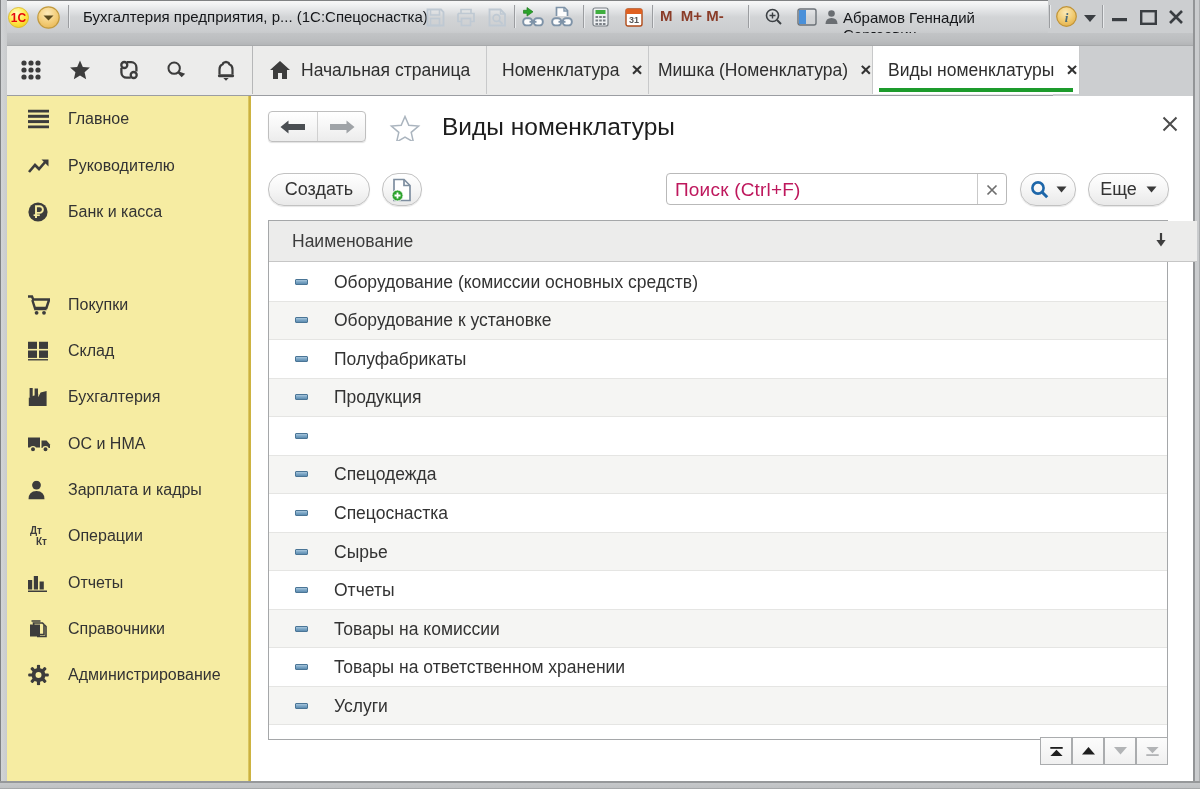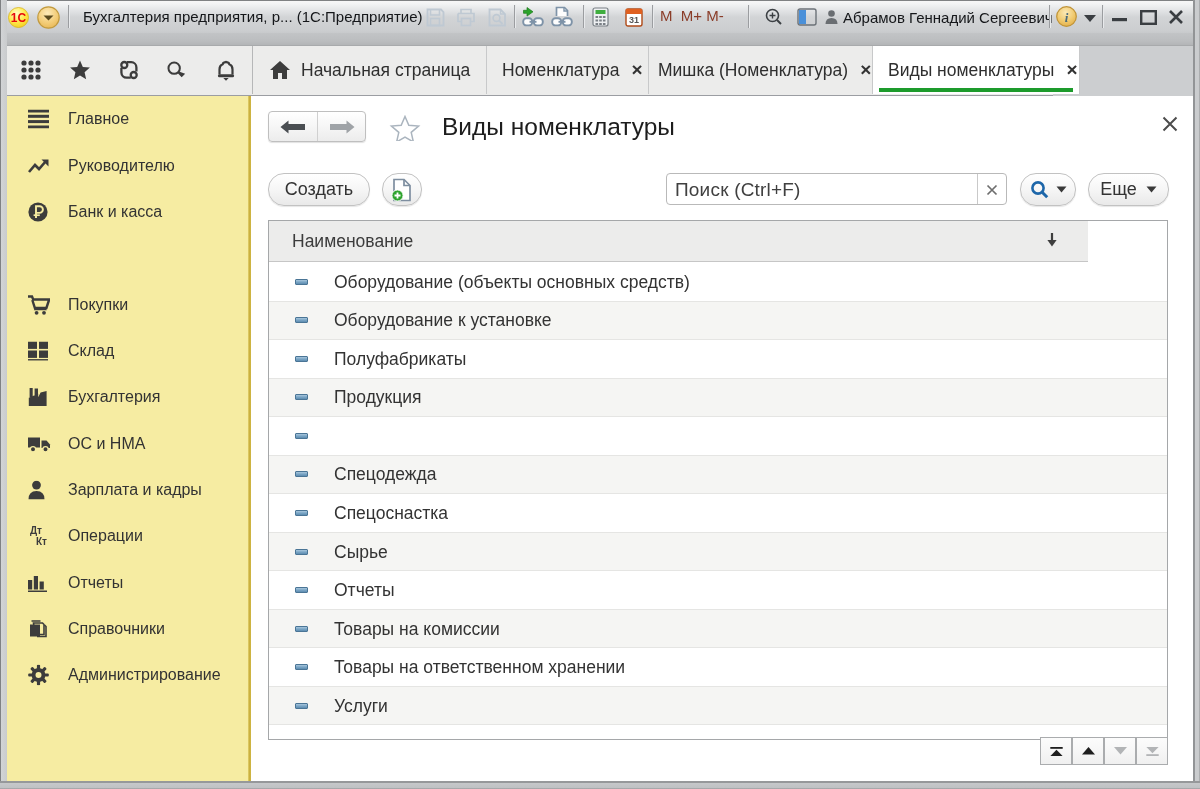--- a/index.html
+++ b/index.html
@@ -6,21 +6,21 @@
   html,body { width:1200px; height:789px; overflow:hidden; }
   body { font-family:"Liberation Sans", sans-serif; position:relative; background:#ccced0; }
   .abs { position:absolute; }
 
   
   #frame-left  { left:0; top:0; width:7px; height:789px; background:linear-gradient(90deg,#7f8183 0,#7f8183 1px,#d2d4d6 1px,#c9cbcd 7px); }
   #frame-right { left:1193px; top:0; width:7px; height:789px; background:linear-gradient(90deg,#929496 0,#929496 2px,#cbcdcf 2px,#c9cbcd 6px,#8e9092 7px); }
   #frame-bottom{ left:0; top:781px; width:1200px; height:8px; background:linear-gradient(180deg,#96989a 0,#96989a 2px,#c6c8ca 2px,#bfc1c3 7px,#8e9092 8px); }
 
   
-  #titlebar { left:0; top:0; width:1200px; height:33px;
+  #titlebar { left:0; top:0; width:1048px; height:33px;
     background:linear-gradient(180deg,#7f8183 0,#7f8183 1px,#f7f7f7 1px,#f2f3f4 4px,#dcdee0 13px,#d2d4d6 17px,#cccED0 30px,#c8cacc 33px); }
   #titleband { left:0; top:33px; width:1200px; height:13px;
     background:linear-gradient(180deg,#c2c4c6 0,#bbbdbf 8px,#b4b6b8 11.5px,#a2a4a6 13px); }
   .tsep { position:absolute; top:5px; width:1px; height:23px; background:#9b9da0; box-shadow:1px 0 0 #e8eaec; }
   #title-text { left:83px; top:8px; font-size:15px; color:#15171a; letter-spacing:0px; }
 
   
   #tabbar { left:7px; top:46px; width:1046px; height:49.5px; background:#ececeb; border-bottom:1.5px solid #9b9da2; }
   .ticon { position:absolute; top:13px; width:22px; height:22px; }
   #tabsep0 { position:absolute; left:245px; top:0; width:1px; height:48px; background:#b6b7b8; }
@@ -47,26 +47,26 @@
   #navgrp .half { position:absolute; top:0; width:48px; height:29px; display:flex; align-items:center; justify-content:center; }
   #navgrp .divider { position:absolute; left:48px; top:0; width:1px; height:29px; background:#d0d0d0; }
   #pagetitle { position:absolute; left:191px; top:17px; font-size:24.5px; color:#1d1d1d; }
   #pgclose { position:absolute; left:911px; top:20px; width:16px; height:16px; }
 
   
   .btn { position:absolute; top:77px; height:33px; border:1px solid #c2c2c2; border-radius:16px;
     background:linear-gradient(180deg,#ffffff 0,#f7f7f7 45%,#e9e9e9 100%); box-shadow:0 1px 1px rgba(0,0,0,.10);
     display:flex; align-items:center; justify-content:center; font-size:18px; color:#333; }
   #searchwrap { position:absolute; left:415px; top:77px; width:341px; height:32px; border:1px solid #b9b9b9; border-radius:4px; background:#fff; }
-  #searchwrap .ph { position:absolute; left:8px; top:5px; font-size:19px; color:#404040; letter-spacing:0.2px; }
+  #searchwrap .ph { position:absolute; left:8px; top:5px; font-size:19px; color:#be185d; letter-spacing:0.2px; }
   #searchwrap .sdiv { position:absolute; right:28px; top:0; width:1px; height:30px; background:#c9c9c9; }
 
   
   #tbl { position:absolute; left:17px; top:124px; width:900px; height:520px; border:1px solid #a5a7a9; background:#fff; }
-  #thead { position:absolute; left:0; top:0; width:819px; height:41px; background:#ececeb; border-bottom:1px solid #c6c6c6;
+  #thead { position:absolute; left:0; top:0; width:928px; height:41px; background:#ececeb; border-bottom:1px solid #c6c6c6;
     font-size:17.5px; color:#3c3c3c; }
   .trow { position:absolute; left:0; width:898px; height:38.54px; font-size:17.5px; color:#333; border-bottom:1px solid #e5e5e3; }
   .trow.alt { background:#f5f5f3; }
   .trow .dash { position:absolute; left:26px; top:50%; margin-top:-3px; width:13px; height:6px; background:linear-gradient(180deg,#a8c6dc 0,#7fa9c8 45%,#5d8cb0 100%); border:1px solid #4a7596; border-radius:1px; }
   .trow .rtext { position:absolute; left:65px; top:50%; transform:translateY(-50%); white-space:nowrap; }
 
   
   .bnav { position:absolute; top:641px; width:32px; height:28px; border:1px solid #aaacae;
     background:linear-gradient(180deg,#fcfcfc 0,#f0f0f0 100%); display:flex; align-items:center; justify-content:center; }
 </style>
@@ -92,21 +92,21 @@
         <radialGradient id="gdd" cx="45%" cy="30%" r="75%">
       <stop offset="0" stop-color="#fce9b8"></stop>
           <stop offset="60%" stop-color="#f3cd79"></stop>
           <stop offset="100%" stop-color="#e8b755"></stop>
         </radialGradient>
       </defs>
     <circle cx="11.5" cy="11.5" r="10.7" fill="url(#gdd)" stroke="#c29b40" stroke-width="1.2"></circle>
     <path d="M6.5 9.5 L16.5 9.5 L11.5 14.5 Z" fill="#5a4a1e"></path>
   </svg>
   <div class="tsep" style="left:68px"></div>
-  <div class="abs" id="title-text">Бухгалтерия предприятия, р...  (1С:Предприятие)</div>
+  <div class="abs" id="title-text">Бухгалтерия предприятия, р...  (1С:Спецоснастка)</div>
 
   <svg class="abs" style="left:426px;top:8px" width="19" height="19" viewBox="0 0 19 19">
       <path d="M1.5 1.5 h13.5 l2.5 2.5 v13.5 h-16 z" fill="none" stroke="#bfc9d3" stroke-width="1.8"></path>
       <path d="M4.5 1.5 v5.5 h9 v-5.5" fill="none" stroke="#bfc9d3" stroke-width="1.6"></path>
       <rect x="4.5" y="10.5" width="9" height="7" fill="none" stroke="#bfc9d3" stroke-width="1.6"></rect>
     </svg>
   <svg class="abs" style="left:456px;top:8px" width="20" height="19" viewBox="0 0 20 19">
       <path d="M5 5.5 V1.5 h10 v4" fill="none" stroke="#bfc9d3" stroke-width="1.7"></path>
       <path d="M2 5.5 h16 v8 h-3.5 M5.5 13.5 H2 v-8" fill="none" stroke="#bfc9d3" stroke-width="1.7"></path>
       <rect x="5.5" y="10.5" width="9" height="7" fill="none" stroke="#bfc9d3" stroke-width="1.7"></rect>
@@ -146,21 +146,21 @@
         <rect x="7.2" y="16" width="2.6" height="2"></rect>
         <rect x="10.9" y="16" width="2.6" height="2"></rect>
       </g>
     </svg>
   <svg class="abs" style="left:625px;top:7px" width="18" height="20" viewBox="0 0 18 20">
       <rect x="1" y="2" width="16" height="17" rx="2" fill="#fff" stroke="#b04a18" stroke-width="1.4"></rect>
       <rect x="1" y="2" width="16" height="5" fill="#e06020"></rect>
       <text x="9" y="16" font-size="9" font-weight="bold" fill="#555" text-anchor="middle" font-family="Liberation Sans">31</text>
     </svg>
   <div class="tsep" style="left:652px"></div>
-  <div class="abs" style="left:660px;top:7px;font-size:15px;font-weight:normal;color:#8a3c28">M&nbsp;&nbsp;M+&nbsp;M-</div>
+  <div class="abs" style="left:660px;top:7px;font-size:15px;font-weight:bold;color:#8a3c28">M&nbsp;&nbsp;M+&nbsp;M-</div>
   <div class="tsep" style="left:748px"></div>
   <svg class="abs" style="left:764px;top:7px" width="20" height="20" viewBox="0 0 20 20">
       <circle cx="8.5" cy="8.5" r="6" fill="none" stroke="#3c4044" stroke-width="1.6"></circle>
       <path d="M5.5 8.5 h6 M8.5 5.5 v6" stroke="#3c4044" stroke-width="1.4"></path>
       <path d="M13 13 l4 4" stroke="#3c4044" stroke-width="2"></path>
     </svg>
   <svg class="abs" style="left:797px;top:8px" width="20" height="18" viewBox="0 0 20 18">
       <rect x="2" y="2" width="7" height="14" fill="#4a90d9"></rect>
       <rect x="1" y="1" width="18" height="16" rx="2" fill="none" stroke="#6c7278" stroke-width="1.4"></rect>
     </svg>
@@ -430,21 +430,21 @@
   <div id="tbl">
     <div id="thead">
       <span style="position:absolute;left:23px;top:50%;transform:translateY(-50%)">Наименование</span>
       <svg style="position:absolute;right:31px;top:12px" width="10" height="14" viewBox="0 0 10 14">
           <rect x="3.9" y="0" width="2.2" height="8.5" fill="#3e3e3e"></rect>
           <path d="M0.4 7 H9.6 L5 13.5 Z" fill="#3e3e3e"></path>
         </svg>
     </div>
     <div class="trow" style="top:42px">
         <span class="dash"></span>
-        <span class="rtext">Оборудование (объекты основных средств)</span>
+        <span class="rtext">Оборудование (комиссии основных средств)</span>
       </div>
     <div class="trow alt" style="top:80.5px">
         <span class="dash"></span>
         <span class="rtext">Оборудование к установке</span>
       </div>
     <div class="trow" style="top:119.1px">
         <span class="dash"></span>
         <span class="rtext">Полуфабрикаты</span>
       </div>
     <div class="trow alt" style="top:157.6px">

